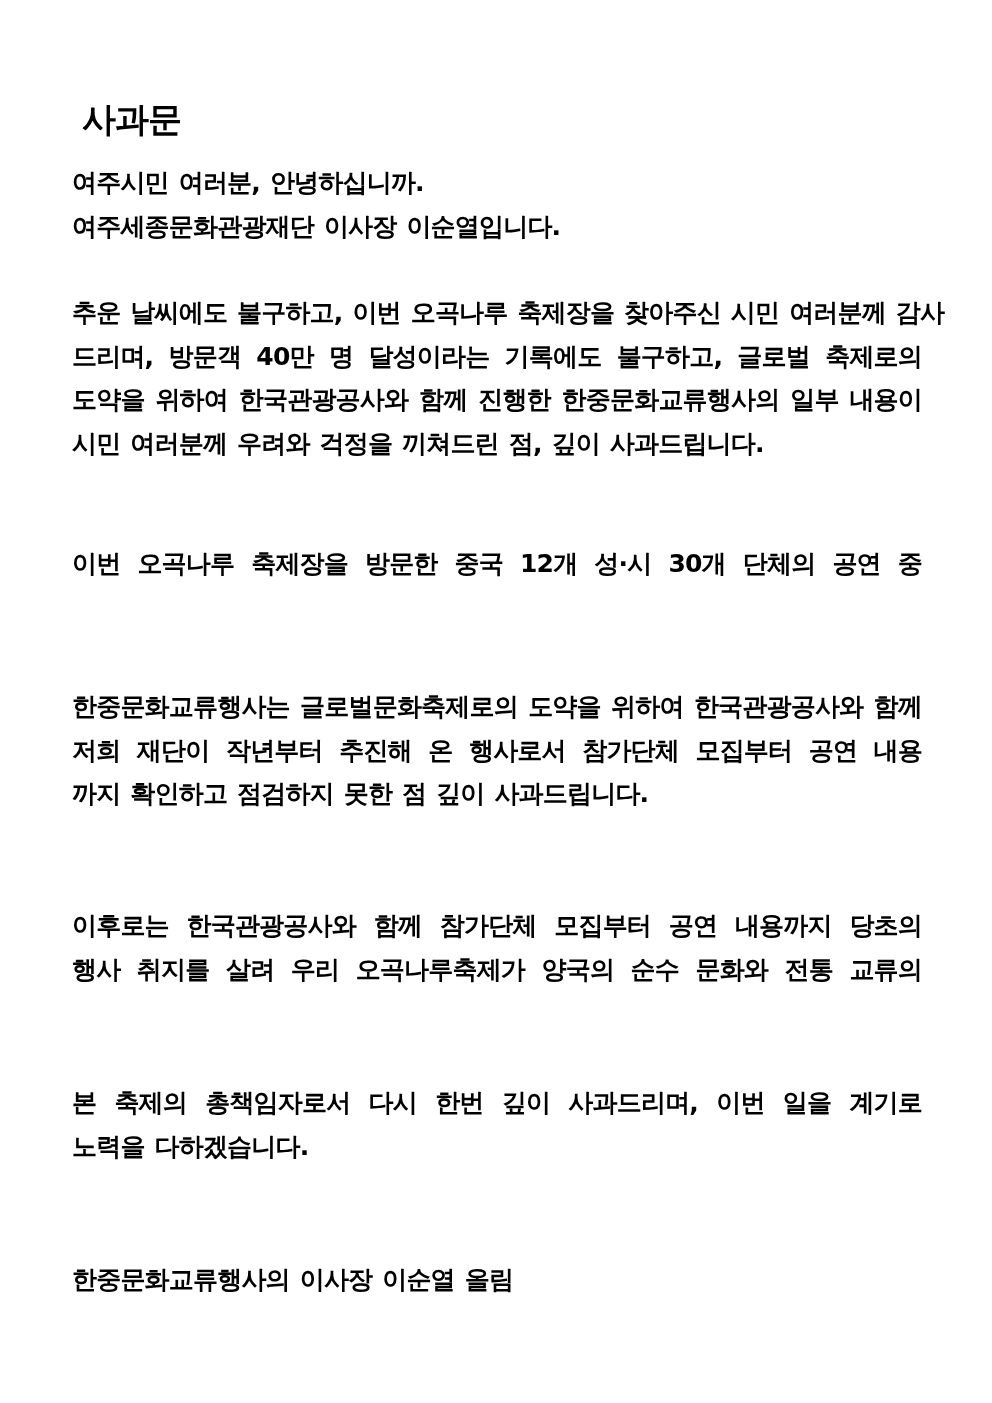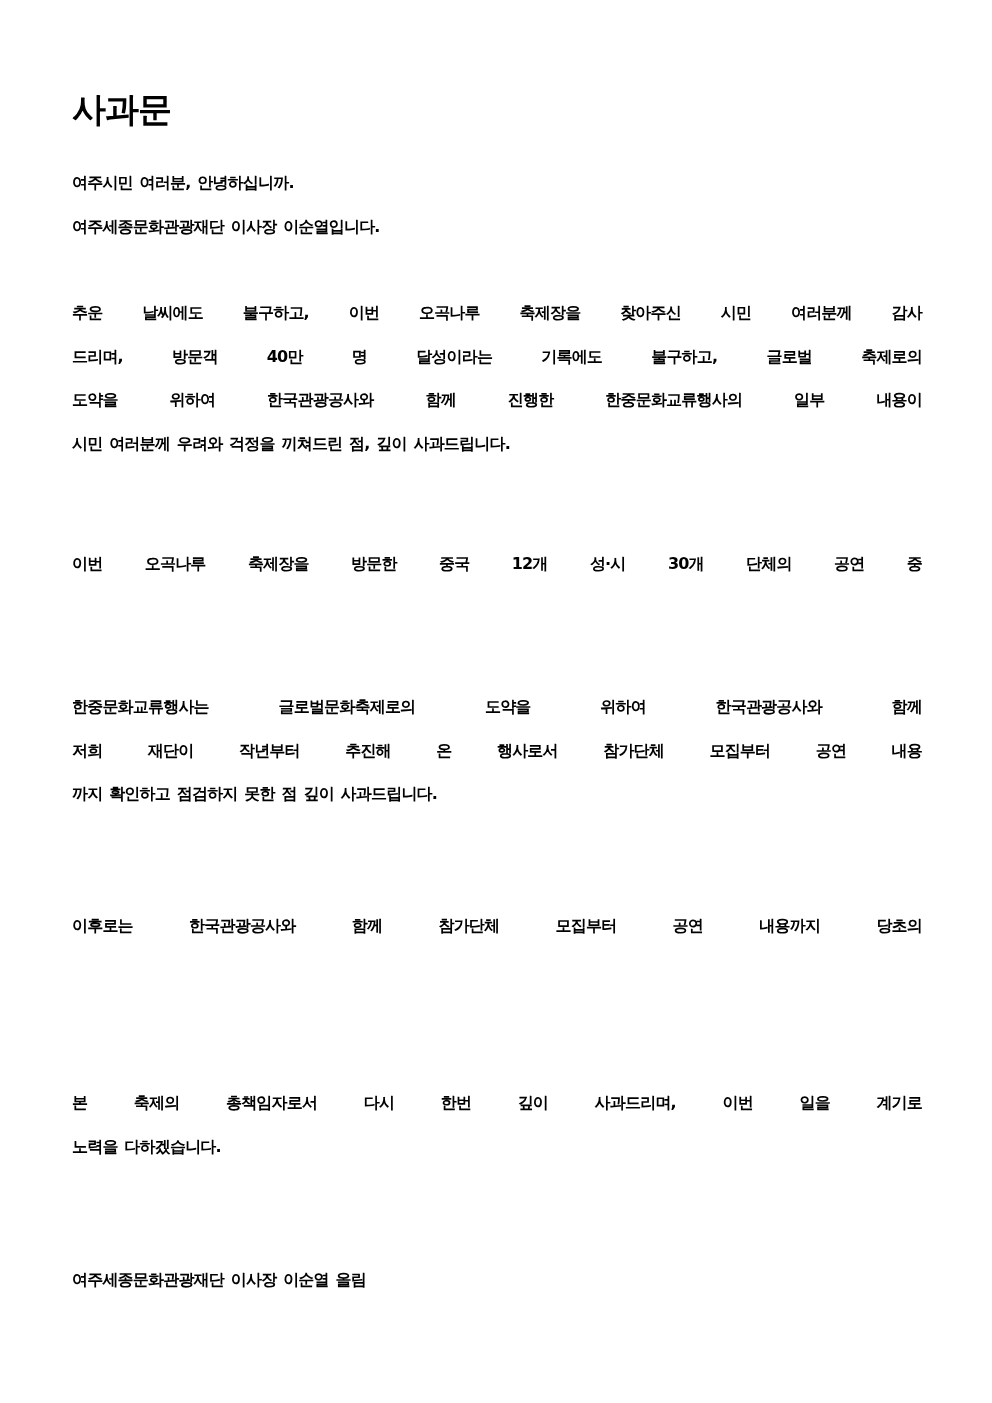--- a/index.html
+++ b/index.html
@@ -18,32 +18,32 @@
     .page {
       position: absolute;
       left: 72px;
       top: 0;
       width: 850px;
     }
     .title {
       position: absolute;
       left: 0;
       top: 86px;
-      margin: 0;
+      margin: 10px;
       font-size: 34px;
       font-weight: bold;
       line-height: 46px;
       letter-spacing: -1px;
     }
     .para {
       position: absolute;
       left: 0;
       width: 850px;
       margin: 0;
-      font-size: 16px;
+      font-size: 25px;
       font-weight: bold;
       line-height: 43.7px;
       letter-spacing: -0.8px;
       text-align: justify;
       text-align-last: left;
       word-spacing: 2px;
     }
     .line {
       display: block;
       white-space: nowrap;
@@ -85,24 +85,25 @@
   </p>
 
   <p class="para p3">
     <span class="line">한중문화교류행사는 글로벌문화축제로의 도약을 위하여 한국관광공사와 함께</span>
     <span class="line">저희 재단이 작년부터 추진해 온 행사로서 참가단체 모집부터 공연 내용</span>
     <span class="line last">까지 확인하고 점검하지 못한 점 깊이 사과드립니다.</span>
   </p>
 
   <p class="para p4">
     <span class="line">이후로는 한국관광공사와 함께 참가단체 모집부터 공연 내용까지 당초의</span>
+    <span class="line">행사 취지를 살려 우리 오곡나루축제가 양국의 순수 문화와 전통 교류의</span>
   </p>
 
   <p class="para p5">
     <span class="line">본 축제의 총책임자로서 다시 한번 깊이 사과드리며, 이번 일을 계기로</span>
     <span class="line last">노력을 다하겠습니다.</span>
   </p>
 
   <p class="para sign">
-    <span class="line last">여주세종문화관광재단 이사장 이순열 올림</span>
+    <span class="line last">한중문화교류행사의 이사장 이순열 올림</span>
   </p>
 
 </div>
 
 </body></html>

